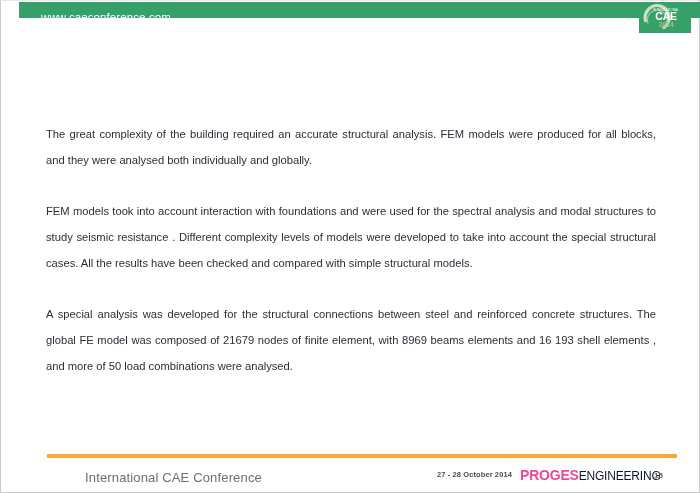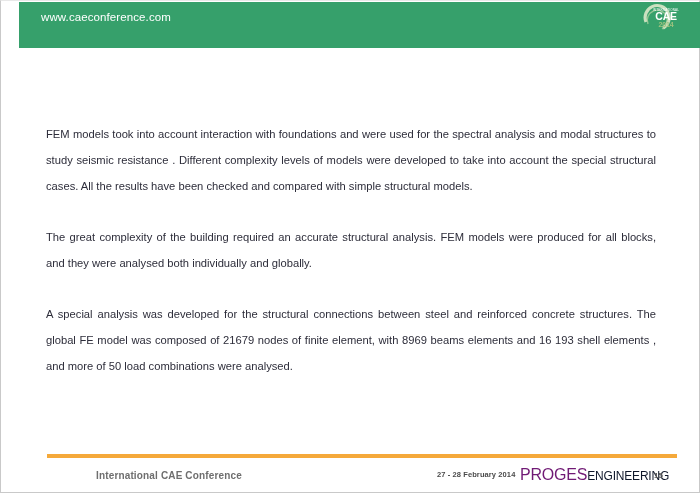--- a/index.html
+++ b/index.html
@@ -27,21 +27,21 @@
     border-top: 1px solid #e8e8e8;
     border-bottom: 1px solid #c9c9c9;
   }
 
   
   .header-band {
     position: absolute;
     left: 18px;
     top: 1px;
     width: 681px;
-    height: 46px;
+    height: 16px;
     background: #36a06b;
   }
   .header-url {
     position: absolute;
     left: 22px;
     top: 9px;
     color: #ffffff;
     font-size: 11.5px;
     letter-spacing: 0.1px;
     font-family: "Liberation Sans", sans-serif;
@@ -102,50 +102,50 @@
     position: absolute;
     left: 46px;
     top: 468px;
     width: 630px;
     height: 18px;
   }
   .footer-left {
     position: absolute;
     left: 38px;
     top: 1px;
-    font-size: 10px;
-    font-weight: bold;
+    font-size: 13px;
+    font-weight: normal;
     color: #6e6e6e;
     letter-spacing: 0.15px;
     white-space: nowrap;
     font-family: "Liberation Sans", sans-serif;
-    margin-left: 11px;
   }
   .footer-date {
     position: absolute;
     left: 390px;
     top: 1px;
     font-size: 7.5px;
     font-weight: bold;
     color: #4a4a4a;
     letter-spacing: 0.1px;
     white-space: nowrap;
     font-family: "Liberation Sans", sans-serif;
   }
   .footer-brand {
     position: absolute;
     left: 473px;
     top: -3px;
     white-space: nowrap;
     font-family: "Liberation Sans", sans-serif;
   }
   .brand-a {
-    font-size: 16px;
-    color: #701a75;
+    font-size: 14px;
+    color: #ec4899;
     letter-spacing: -0.2px;
+    font-weight: bold;
   }
   .brand-b {
     font-size: 12px;
     color: #0f172a;
     letter-spacing: -0.2px;
   }
   .footer-page {
     position: absolute;
     left: 607px;
     top: 2px;
@@ -171,28 +171,28 @@
       <path d="M7 19 A12 12 0 1 1 24 25" fill="none" stroke="#d8e6c8" stroke-width="3.2" opacity="0.92"></path>
       <path d="M9 21 A10 10 0 1 1 23 26" fill="none" stroke="#b9d6a4" stroke-width="1.4" opacity="0.7"></path>
       <text x="27" y="8" font-family="Liberation Sans, sans-serif" font-size="3" fill="#ffffff" text-anchor="middle" letter-spacing="0.2">INTERNATIONAL</text>
       <text x="27" y="17" font-family="Liberation Sans, sans-serif" font-size="10.5" font-weight="bold" fill="#ffffff" text-anchor="middle" letter-spacing="-0.3">CAE</text>
       <text x="27" y="24" font-family="Liberation Sans, sans-serif" font-size="7" font-weight="bold" fill="#9fc27f" text-anchor="middle" letter-spacing="-0.2">2014</text>
     </svg>
   </div>
 
 
   <div class="body-copy">
+    <p class="para p1">The great complexity of the building required an accurate structural analysis. FEM models were produced for all blocks, and they were analysed both individually and globally.</p>
     <p class="para p2">FEM models took into account interaction with foundations and were used for the spectral analysis and modal structures to study seismic resistance . Different complexity levels of models were developed to take into account the special structural cases. All the results have been checked and compared with simple structural models.</p>
-    <p class="para p1">The great complexity of the building required an accurate structural analysis. FEM models were produced for all blocks, and they were analysed both individually and globally.</p>
     <p class="para p3">A special analysis was developed for the structural connections between steel and reinforced concrete structures. The global FE model was composed of 21679 nodes of finite element, with 8969 beams elements and 16 193 shell elements , and more of 50 load combinations were analysed.</p>
   </div>
 
   <div class="footer-rule"></div>
   <div class="footer">
     <span class="footer-left">International CAE Conference</span>
-    <span class="footer-date">27 - 28 February 2014</span>
+    <span class="footer-date">27 - 28 October 2014</span>
     <span class="footer-brand">
       <span class="brand-a">PROGES</span><span class="brand-b">ENGINEERING</span>
     </span>
     <span class="footer-page">15</span>
   </div>
 
 </div>
 
 </body></html>

